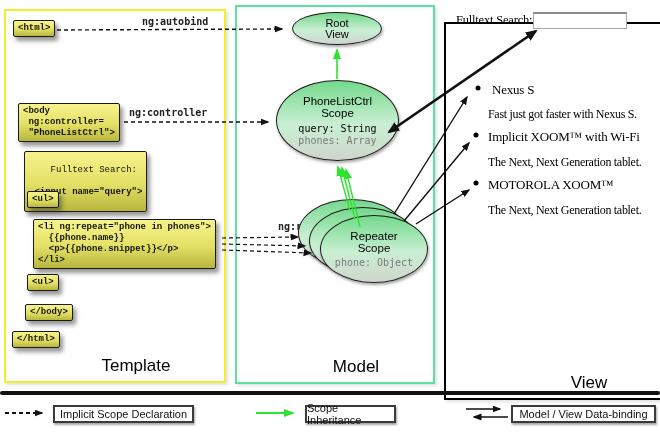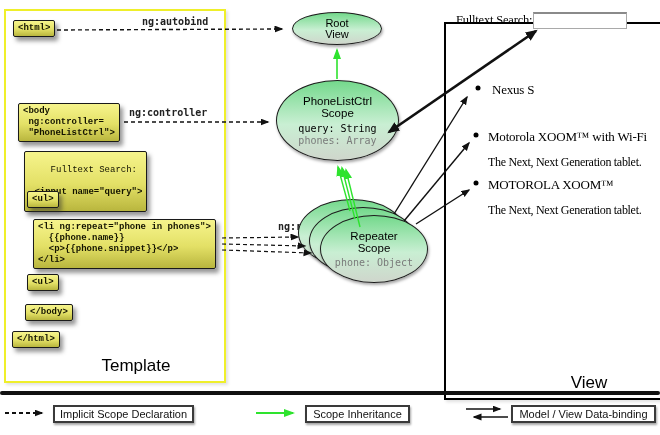--- a/index.html
+++ b/index.html
@@ -39,20 +39,23 @@
              border-radius:2px;z-index:3;}
   #arrows{position:absolute;left:0;top:0;z-index:4;pointer-events:none;}
 </style>
 </head>
 <body>
 
 <div id="stage">
 
   <div class="panel" style="left:4px;top:9px;width:222px;height:374px;border:2px solid #efef2a;">
     <div class="panel-label">Template</div>
+  </div>
+  <div class="panel" style="left:235px;top:5px;width:200px;height:379px;border:2px solid #5ee0a0;">
+    <div class="panel-label">Model</div>
   </div>
   <div class="panel" style="left:444px;top:22px;width:248px;height:378px;border:2px solid #000000;">
     <div class="panel-label">View</div>
   </div>
 
   <div class="codebox" style="left:13px;top:20px;">&lt;html&gt;</div>
   <div class="codebox" style="left:18px;top:103px;">&lt;body
  ng:controller=
  "PhoneListCtrl"&gt;</div>
   <div class="codebox" style="left:24px;top:151px;">
@@ -89,28 +92,29 @@
   <div class="ellipse" style="left:320px;top:215px;width:108px;height:68px;">
     <div class="title">Repeater
 Scope</div>
     <div class="prop g" style="margin-top:3px;">phone: Object</div>
   </div>
 
   <div class="viewtext" style="left:456px;top:13px;font-size:12.5px;">Fulltext Search:</div>
   <input id="fulltext-input" type="text" value="" style="">
 
   <div class="viewtext vtitle" style="left:492px;top:82px;">Nexus S</div>
-  <div class="viewtext vtitle" style="left:488px;top:129px;">Motorola XOOM™ with Wi-Fi</div>
+  <div class="viewtext vdesc" style="left:488px;top:107px;">Fast just got faster with Nexus S.</div>
+  <div class="viewtext vtitle" style="left:488px;top:129px;">Implicit XOOM™ with Wi-Fi</div>
   <div class="viewtext vdesc" style="left:488px;top:155px;">The Next, Next Generation tablet.</div>
   <div class="viewtext vtitle" style="left:488px;top:177px;">MOTOROLA XOOM™</div>
   <div class="viewtext vdesc" style="left:488px;top:203px;">The Next, Next Generation tablet.</div>
 
   <div id="separator"></div>
   <div class="legend-box" style="left:53px;width:141px;">Implicit Scope Declaration</div>
-  <div class="legend-box" style="left:305px;width:105px;">Scope Inheritance</div>
+  <div class="legend-box" style="left:305px;width:91px;">Scope Inheritance</div>
   <div class="legend-box" style="left:511px;width:145px;">Model / View Data-binding</div>
 
   <svg id="arrows" width="660" height="435" viewBox="0 0 660 435">
     <defs>
       <marker id="mb" markerWidth="9" markerHeight="8" refX="7.5" refY="3.5" orient="auto" markerUnits="userSpaceOnUse">
         <path d="M0,0 L9,3.5 L0,7 z" fill="#111"></path>
       </marker>
       <marker id="mbBig" markerWidth="13" markerHeight="11" refX="10" refY="5" orient="auto" markerUnits="userSpaceOnUse">
         <path d="M0,0 L12,5 L0,10 z" fill="#111"></path>
       </marker>

